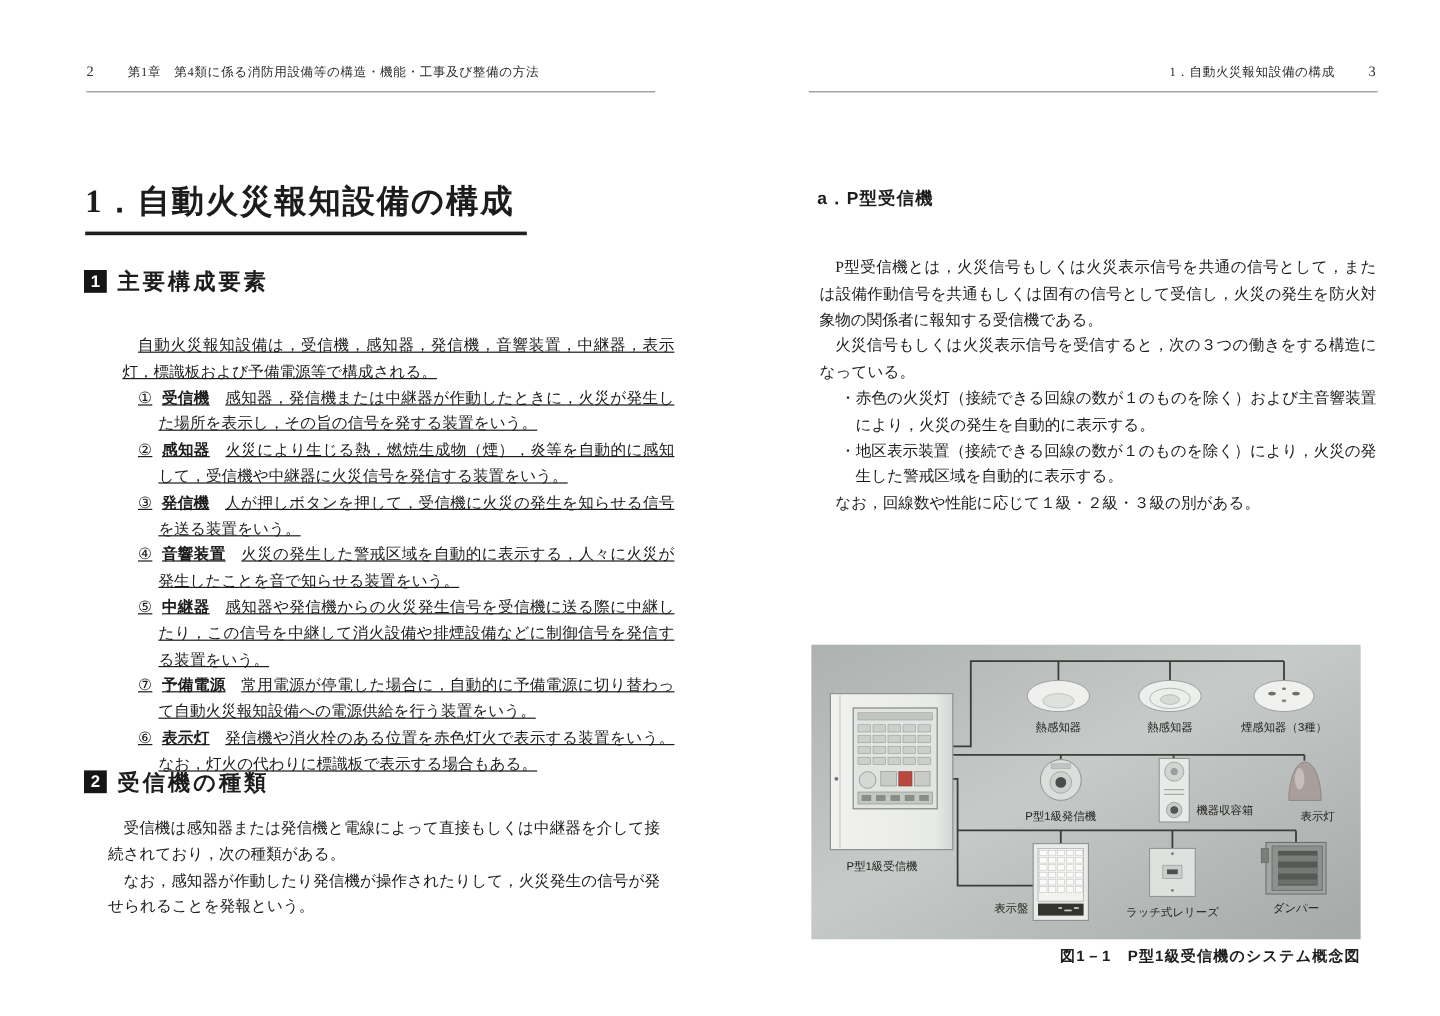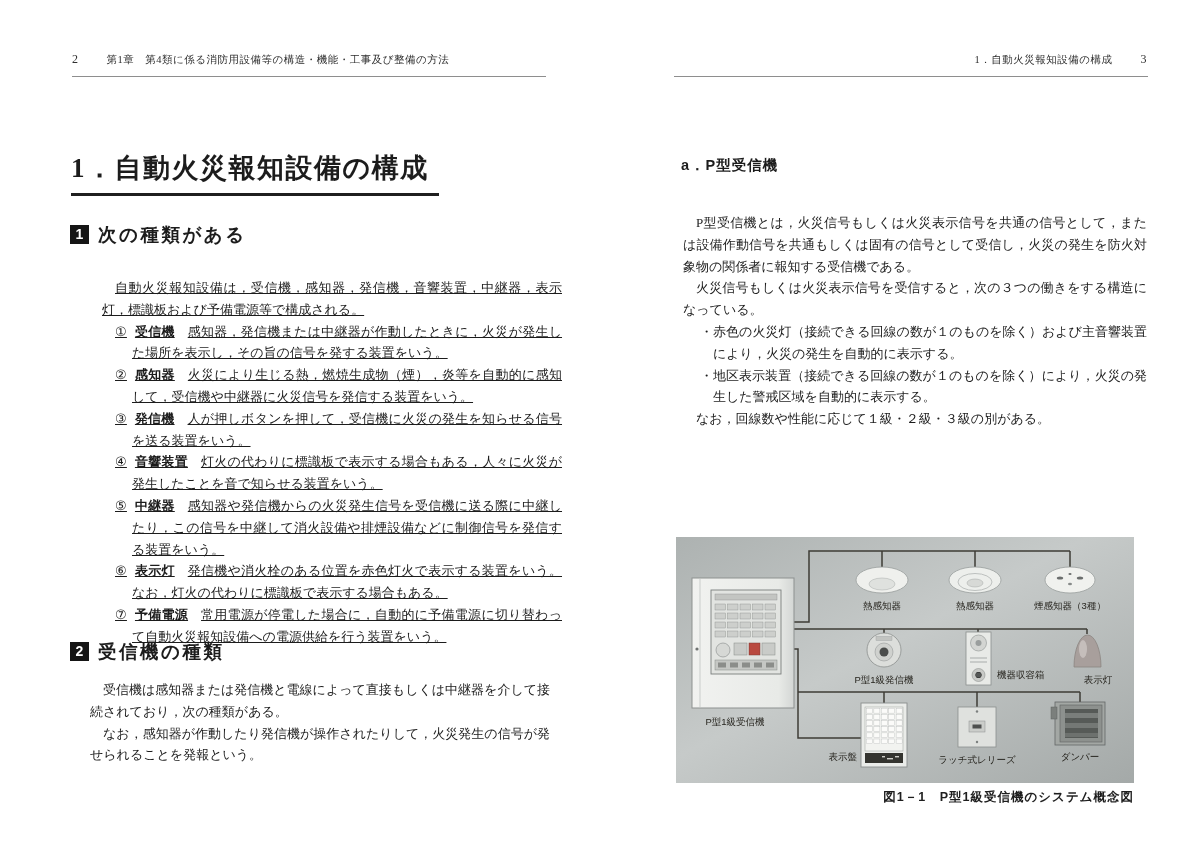--- a/index.html
+++ b/index.html
@@ -73,32 +73,32 @@
 </div>
 <div class="page-head" id="head-right">
   <span>1．自動火災報知設備の構成</span><span class="pagenum">3</span>
 </div>
 <div class="rule" id="rule-left"></div>
 <div class="rule" id="rule-right"></div>
 
 <h1 id="main-title">1．自動火災報知設備の構成</h1>
 
 <div class="sec-head" id="sec1-head">
-  <span class="sec-num">1</span><span>次の種類がある</span>
+  <span class="sec-num">1</span><span>主要構成要素</span>
 </div>
 
 <div class="body-col" id="left-body1">
   <p class="indent">自動火災報知設備は，受信機，感知器，発信機，音響装置，中継器，表示灯，標識板および予備電源等で構成される。</p>
   <p class="item"><span>①</span><span class="term">受信機</span><span>感知器，発信機または中継器が作動したときに，火災が発生した場所を表示し，その旨の信号を発する装置をいう。</span></p>
   <p class="item"><span>②</span><span class="term">感知器</span><span>火災により生じる熱，燃焼生成物（煙），炎等を自動的に感知して，受信機や中継器に火災信号を発信する装置をいう。</span></p>
   <p class="item"><span>③</span><span class="term">発信機</span><span>人が押しボタンを押して，受信機に火災の発生を知らせる信号を送る装置をいう。</span></p>
-  <p class="item"><span>④</span><span class="term">音響装置</span><span>灯火の代わりに標識板で表示する場合もある，人々に火災が発生したことを音で知らせる装置をいう。</span></p>
+  <p class="item"><span>④</span><span class="term">音響装置</span><span>火災の発生した警戒区域を自動的に表示する，人々に火災が発生したことを音で知らせる装置をいう。</span></p>
   <p class="item"><span>⑤</span><span class="term">中継器</span><span>感知器や発信機からの火災発生信号を受信機に送る際に中継したり，この信号を中継して消火設備や排煙設備などに制御信号を発信する装置をいう。</span></p>
+  <p class="item"><span>⑦</span><span class="term">予備電源</span><span>常用電源が停電した場合に，自動的に予備電源に切り替わって自動火災報知設備への電源供給を行う装置をいう。</span></p>
   <p class="item"><span>⑥</span><span class="term">表示灯</span><span>発信機や消火栓のある位置を赤色灯火で表示する装置をいう。なお，灯火の代わりに標識板で表示する場合もある。</span></p>
-  <p class="item"><span>⑦</span><span class="term">予備電源</span><span>常用電源が停電した場合に，自動的に予備電源に切り替わって自動火災報知設備への電源供給を行う装置をいう。</span></p>
 </div>
 
 <div class="sec-head" id="sec2-head">
   <span class="sec-num">2</span><span>受信機の種類</span>
 </div>
 
 <div class="body-col" id="left-body2">
   <p class="indent">受信機は感知器または発信機と電線によって直接もしくは中継器を介して接続されており，次の種類がある。</p>
   <p class="indent">なお，感知器が作動したり発信機が操作されたりして，火災発生の信号が発せられることを発報という。</p>
 </div>

